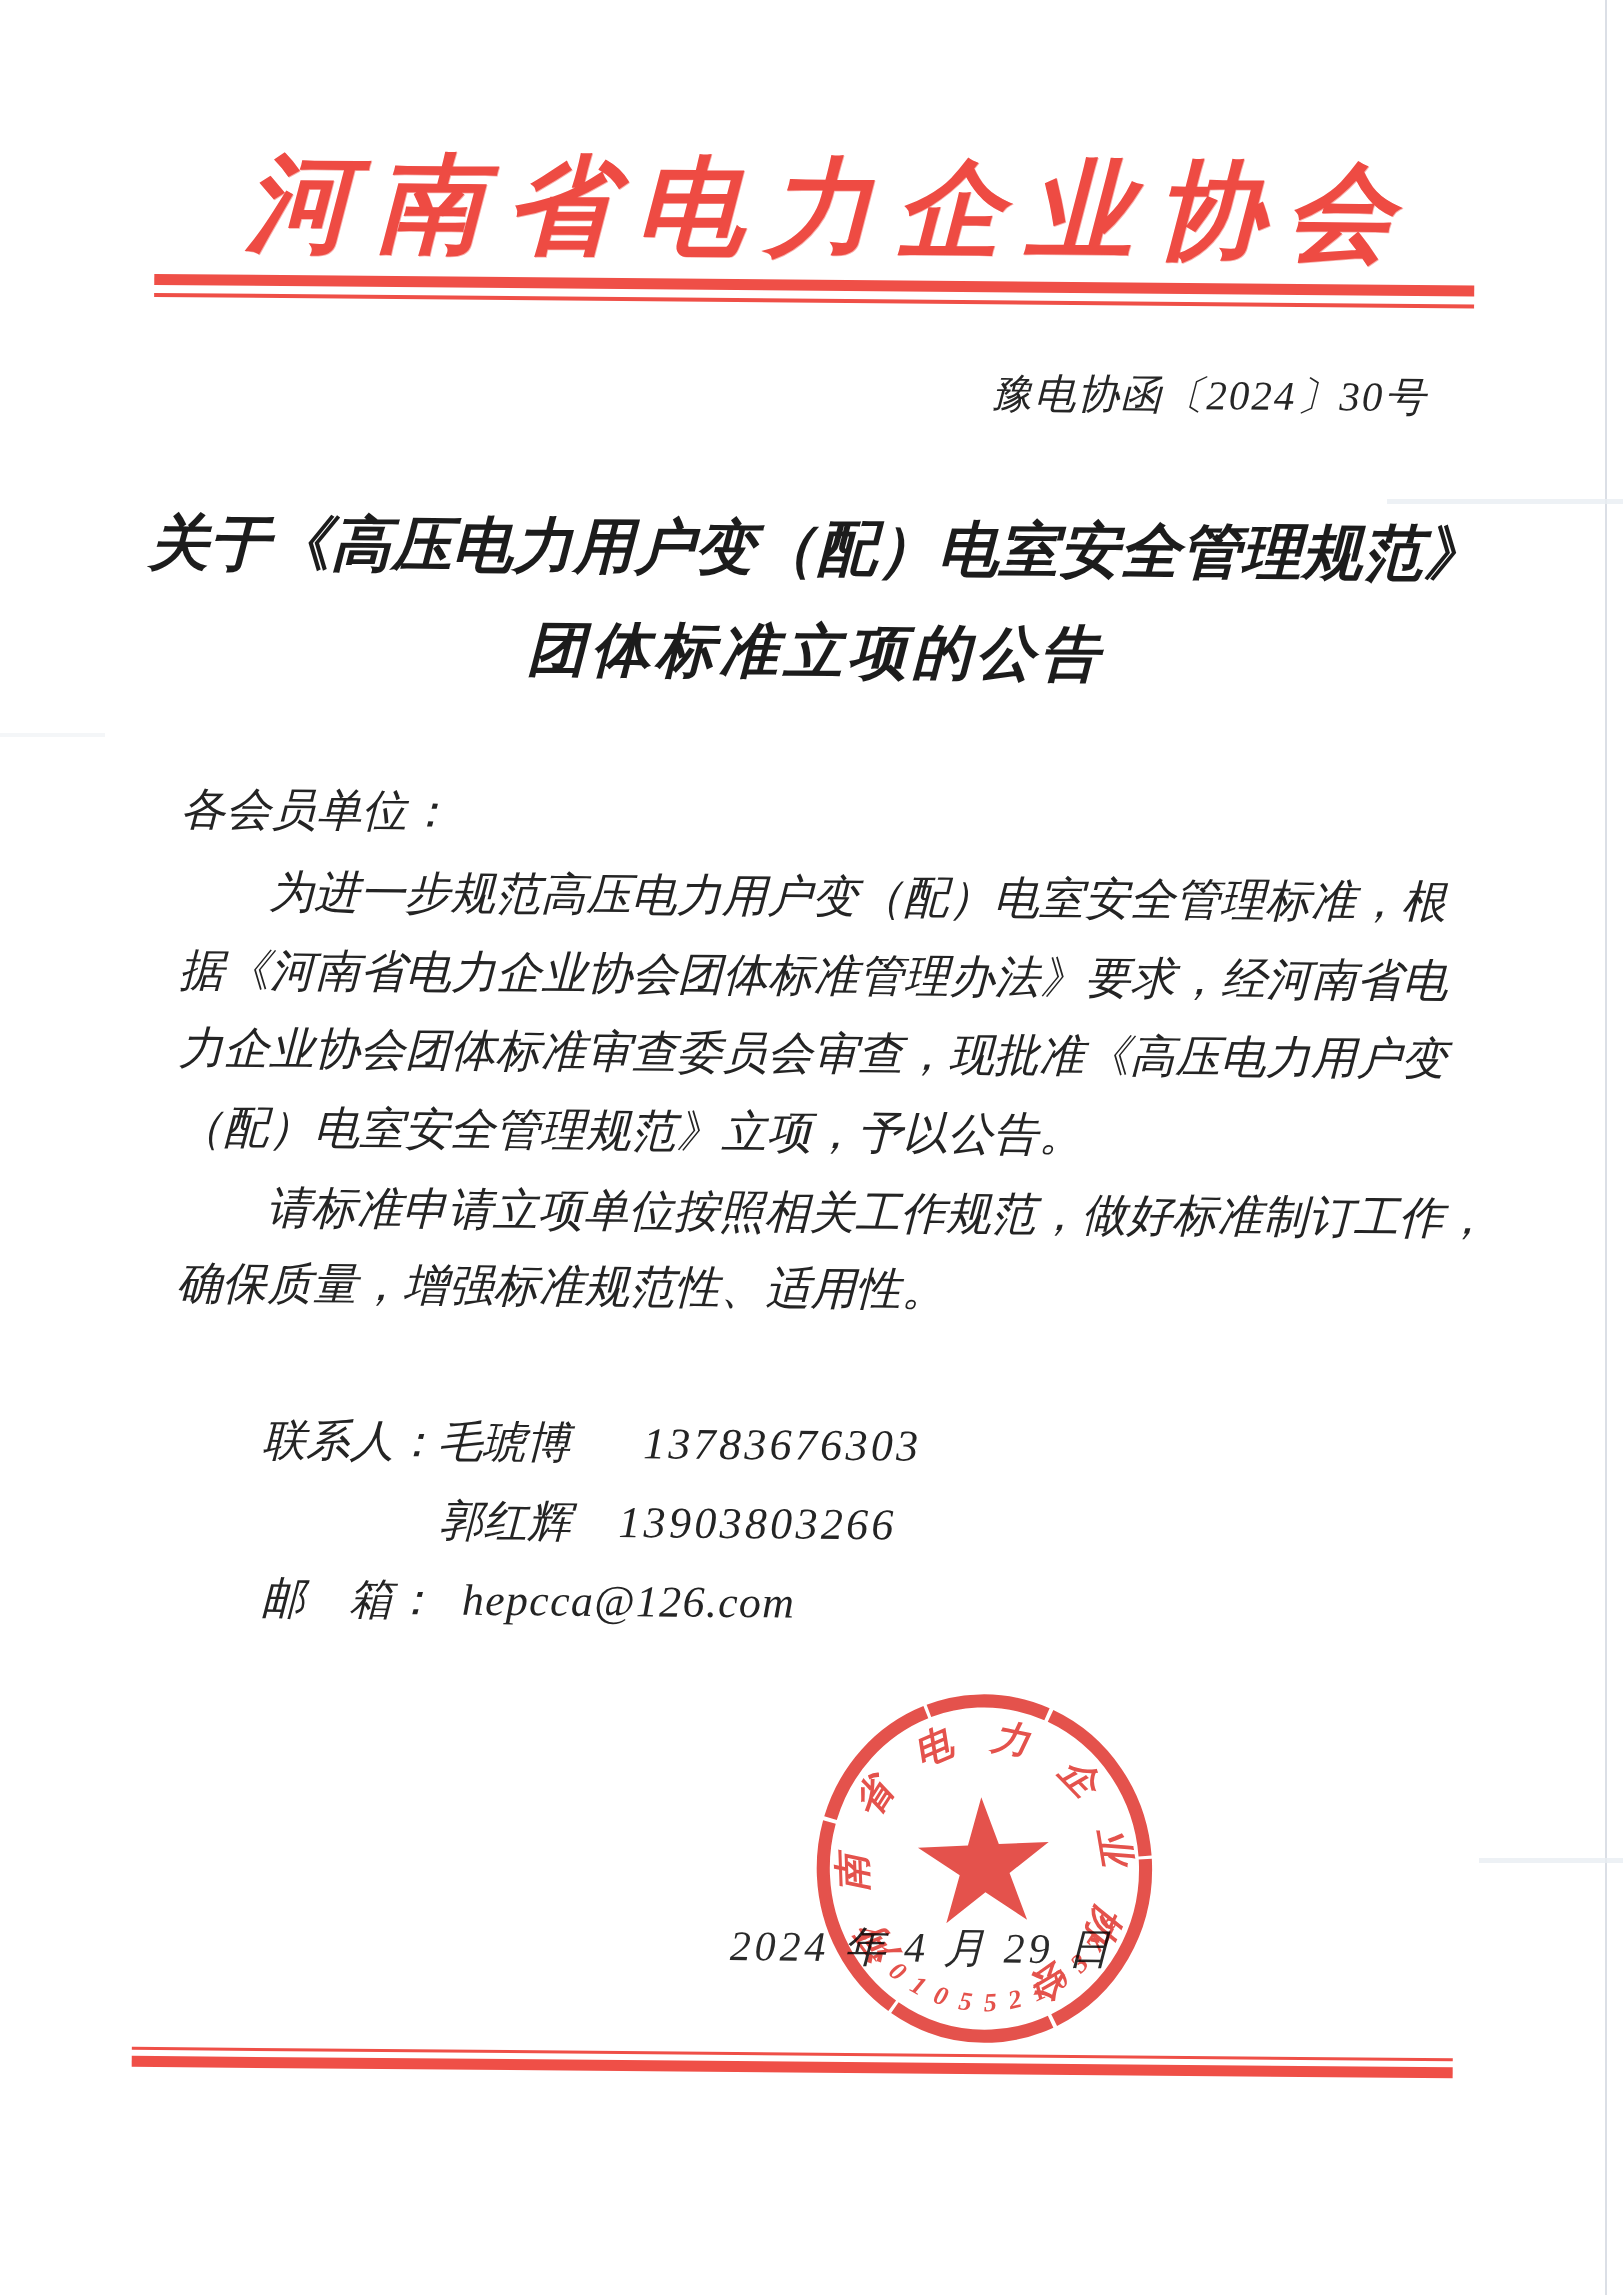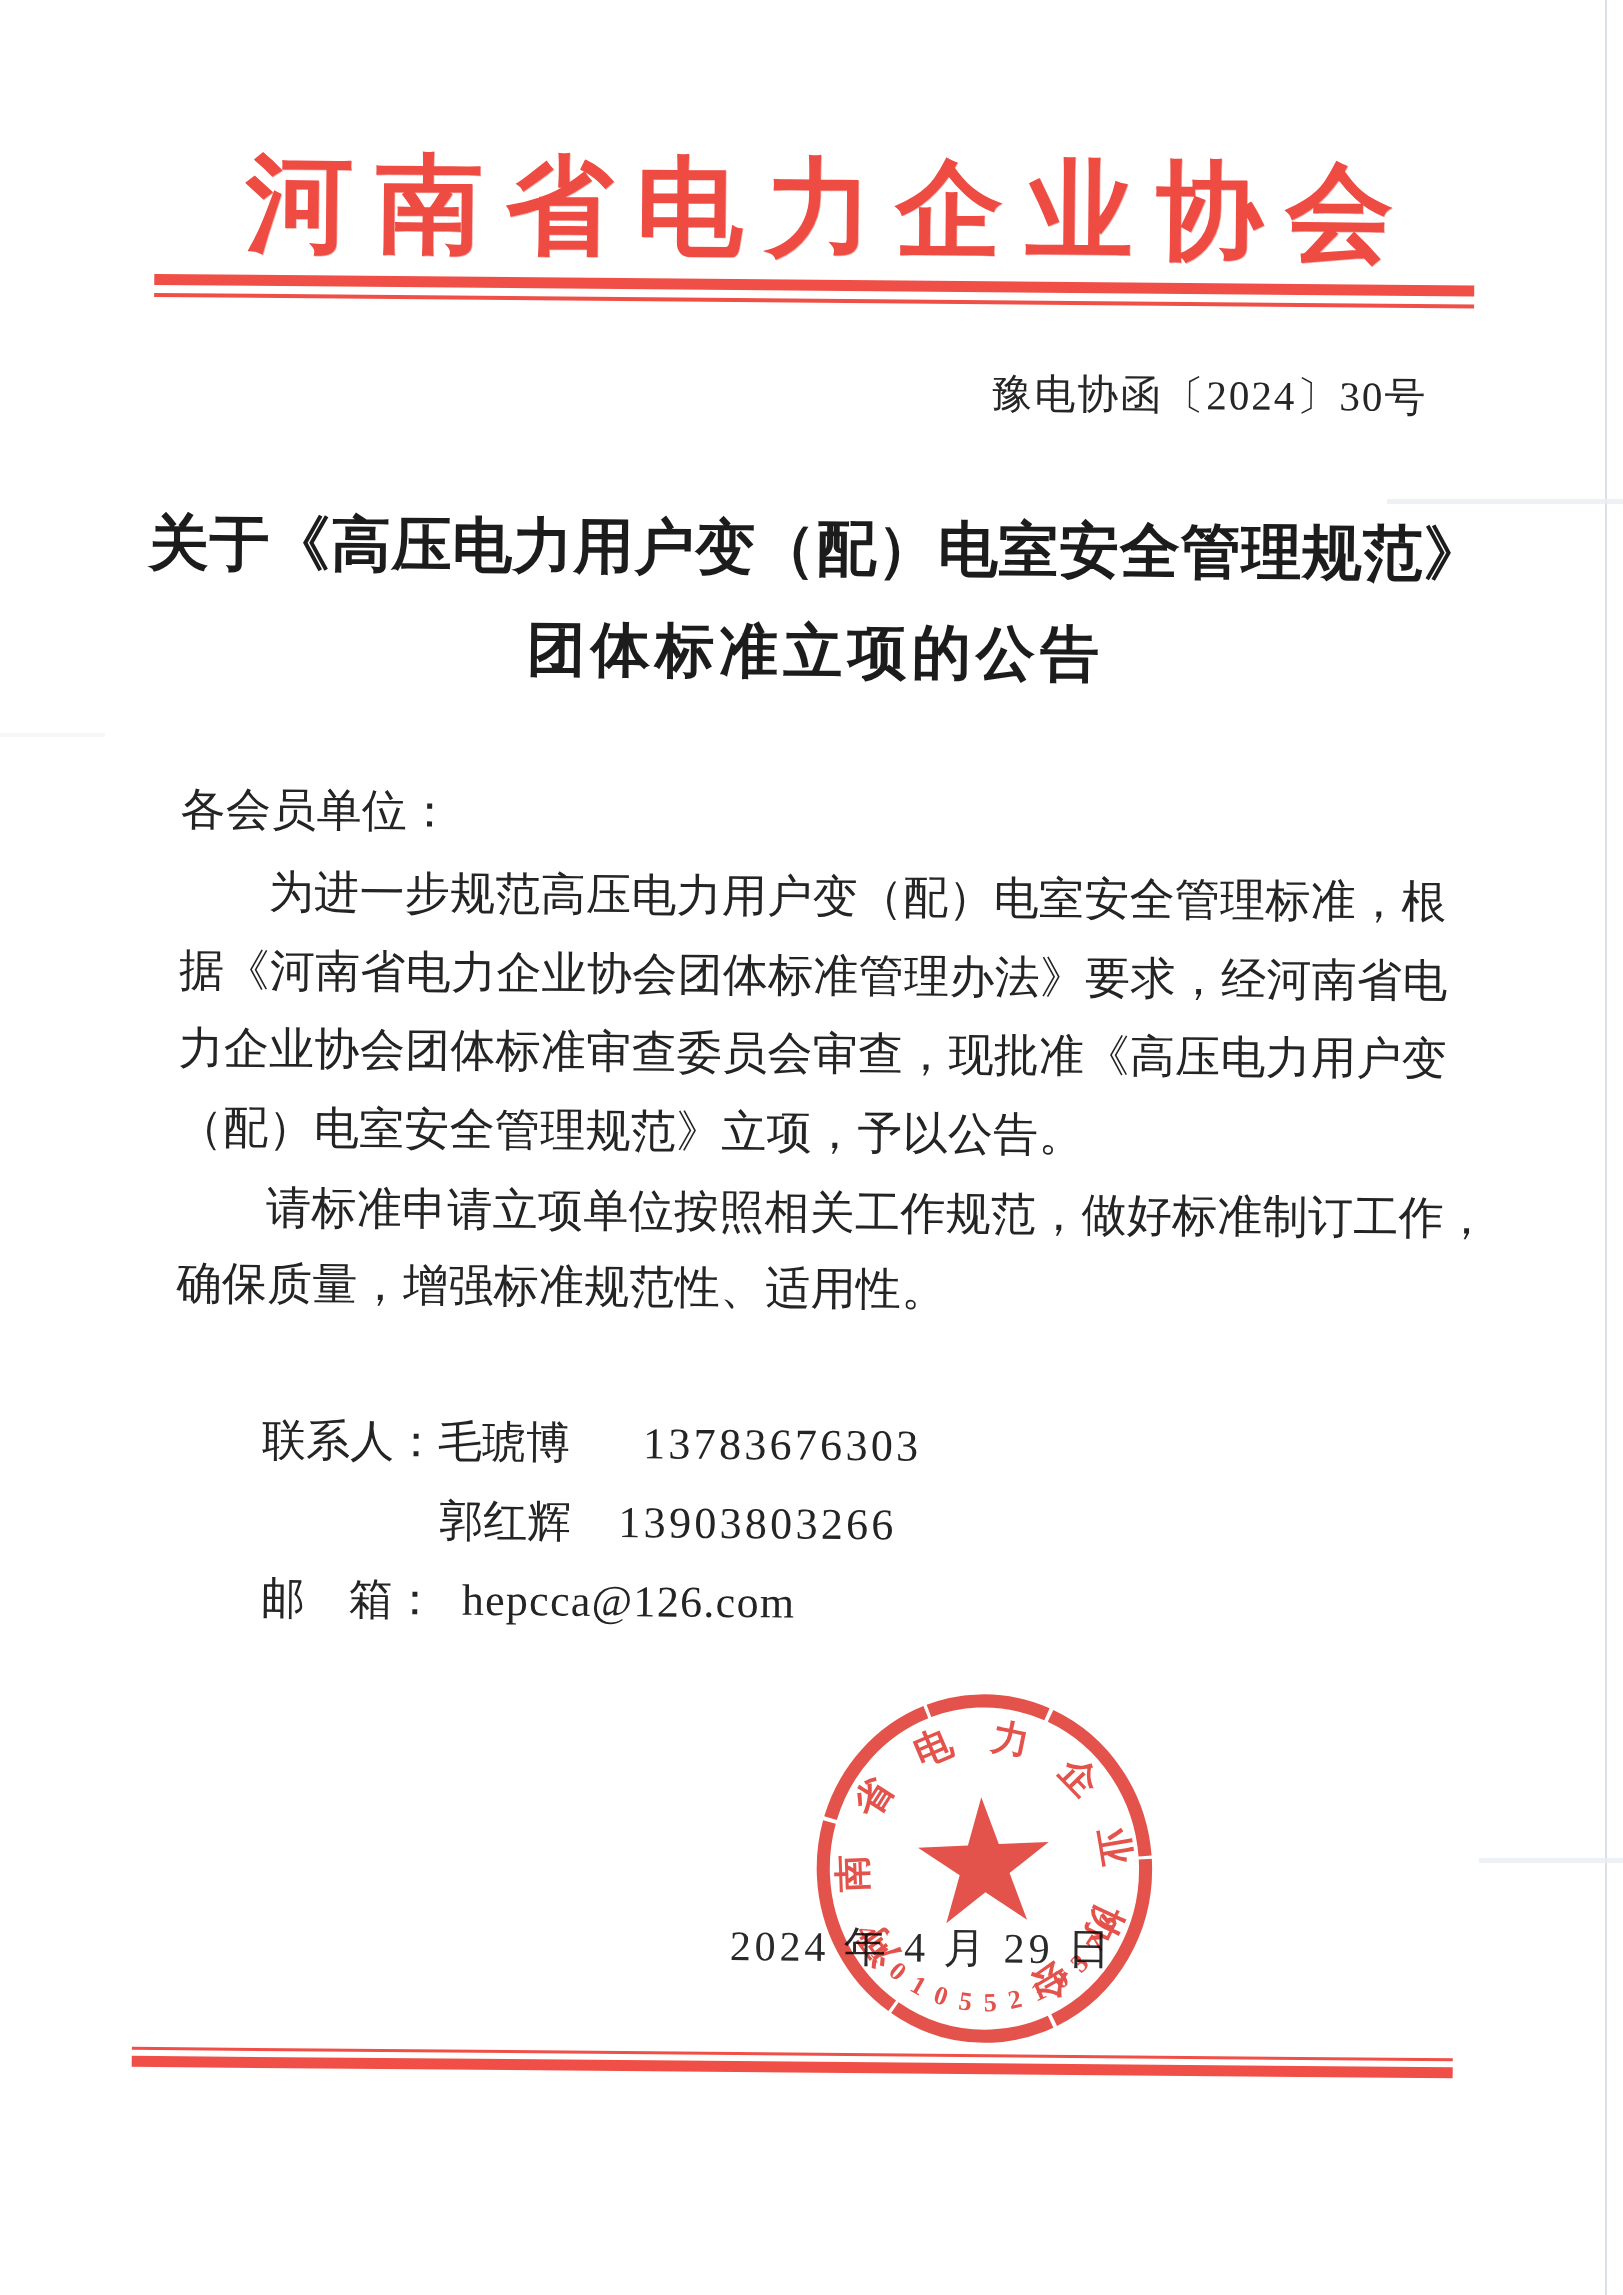--- a/index.html
+++ b/index.html
@@ -8,21 +8,21 @@
     --seal-red:#e2453e;
     --ink:#212121;
   }
   *{margin:0;padding:0;box-sizing:border-box;}
   html,body{background:#ffffff;}
   body{
     width:1623px;height:2295px;position:relative;overflow:hidden;
     font-family:"Liberation Serif","DejaVu Serif",serif;
     color:var(--ink);
   }
-  .page{position:absolute;inset:0;background:#fff;}
+  .page{position:absolute;inset:0;background:#fff;font-style:italic;}
   .skew{position:absolute;inset:0;transform:rotate(0.5deg);transform-origin:157px 1113px;}
 
   
   .org-name{
     position:absolute;top:139px;left:0;width:100%;
     text-align:center;font-size:107px;font-weight:700;line-height:1.2;
     letter-spacing:23px;padding-left:23px;color:var(--red);
     text-shadow:0.7px 0.7px 0 rgba(238,75,67,.45);
     white-space:nowrap;
   }

